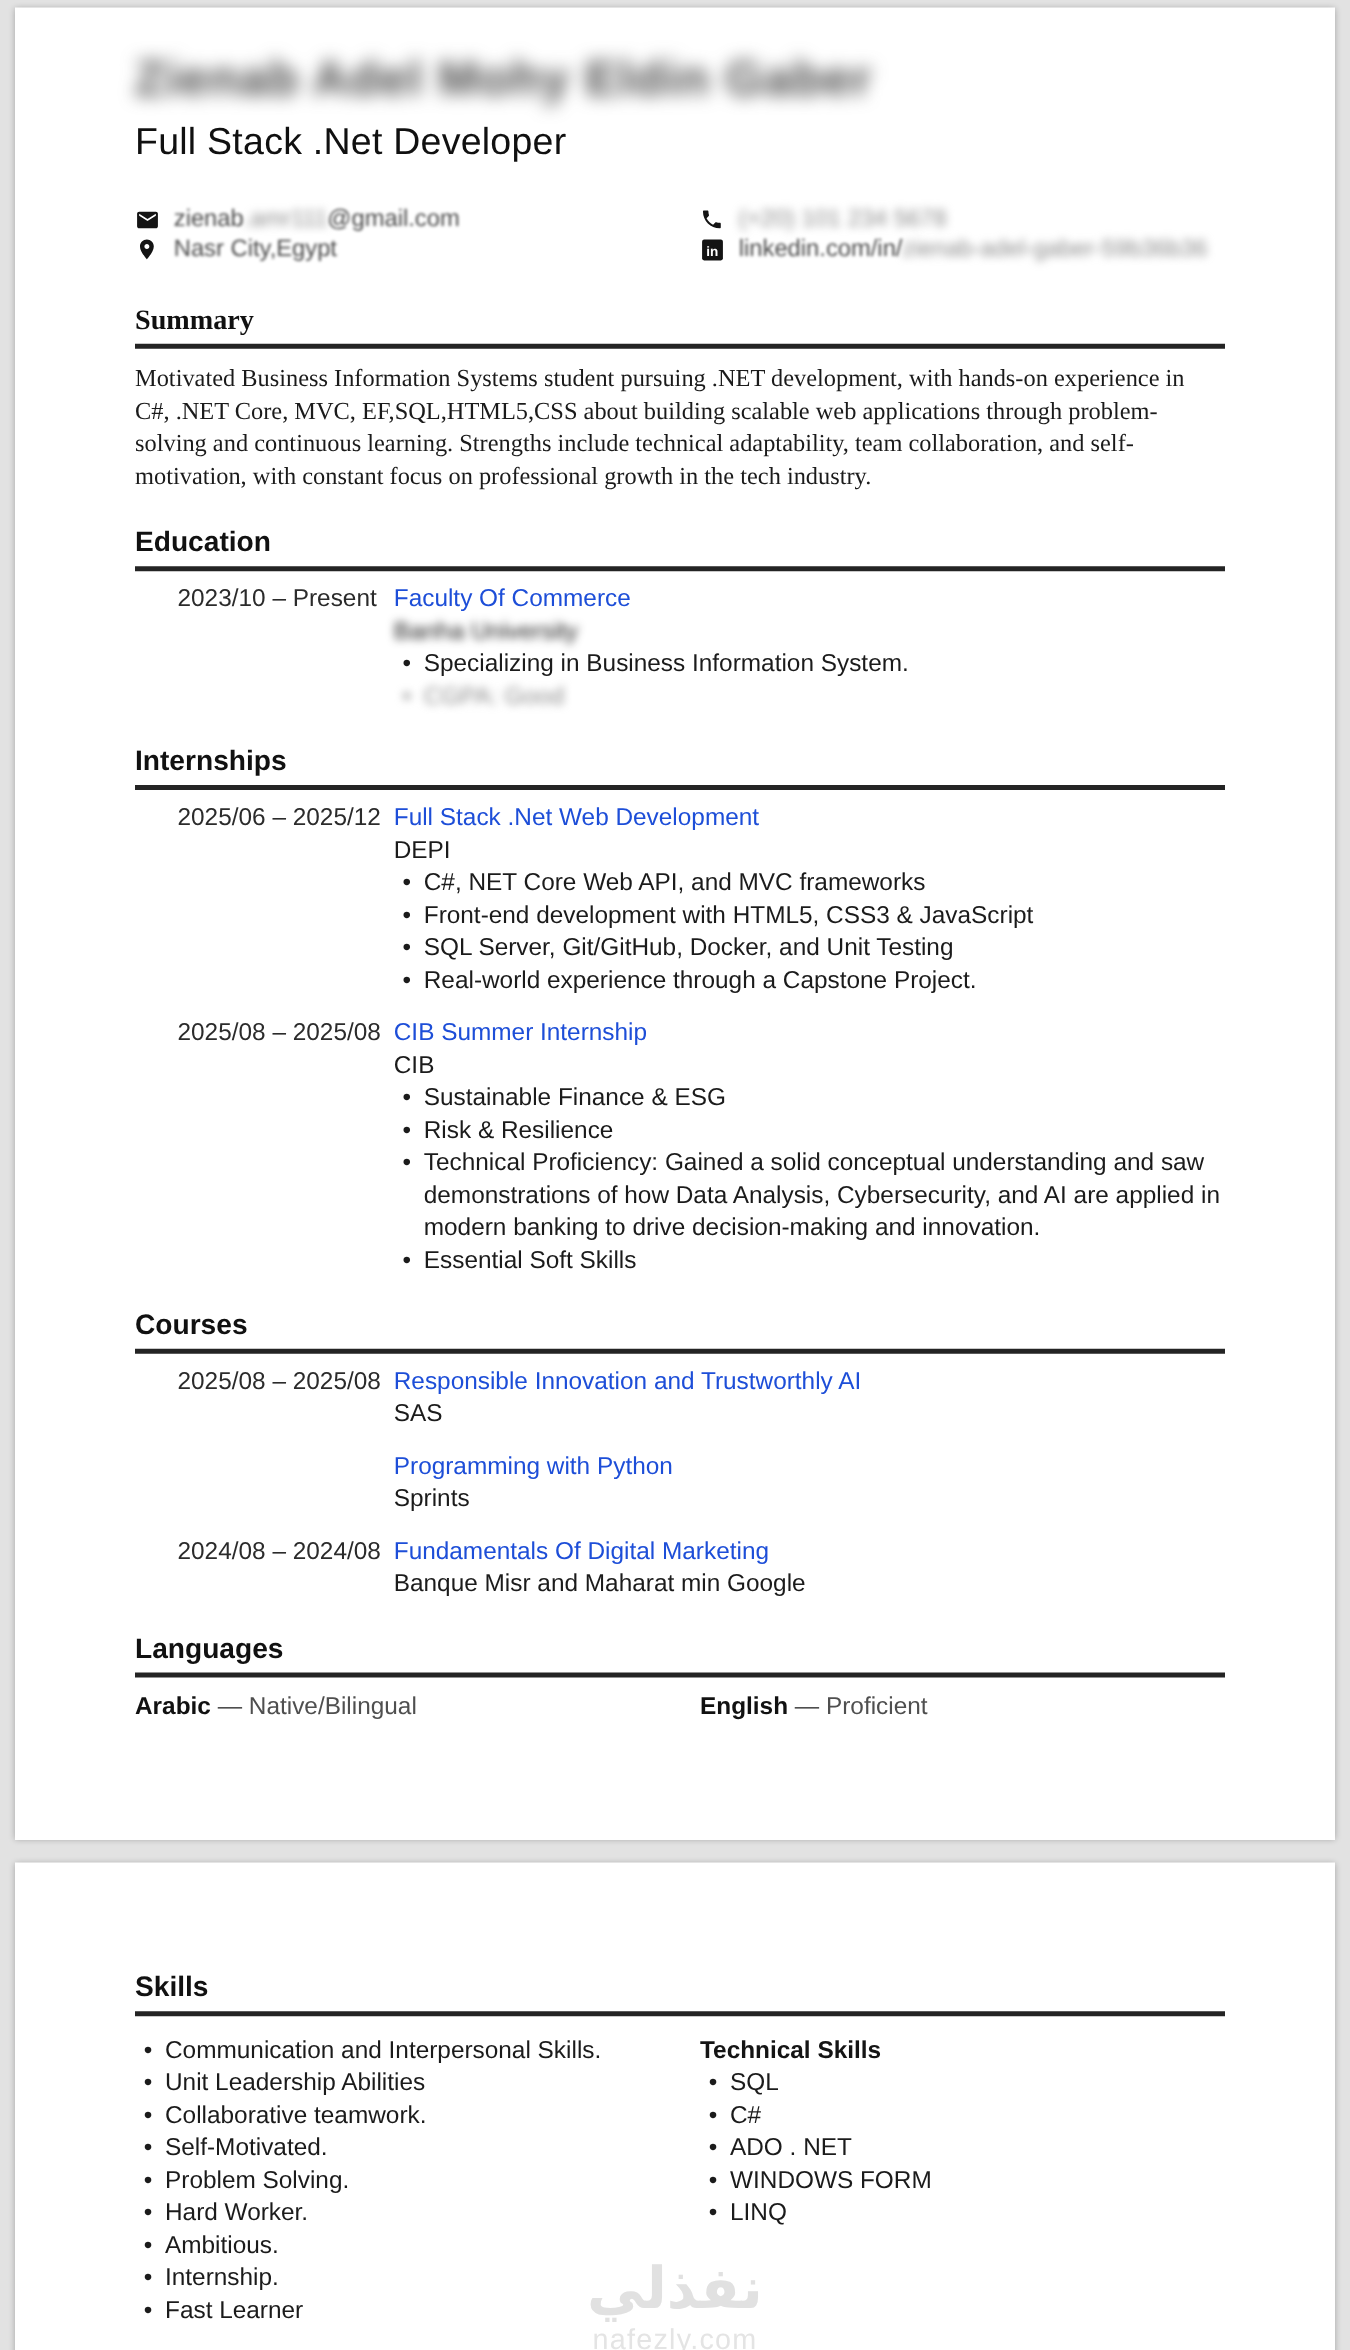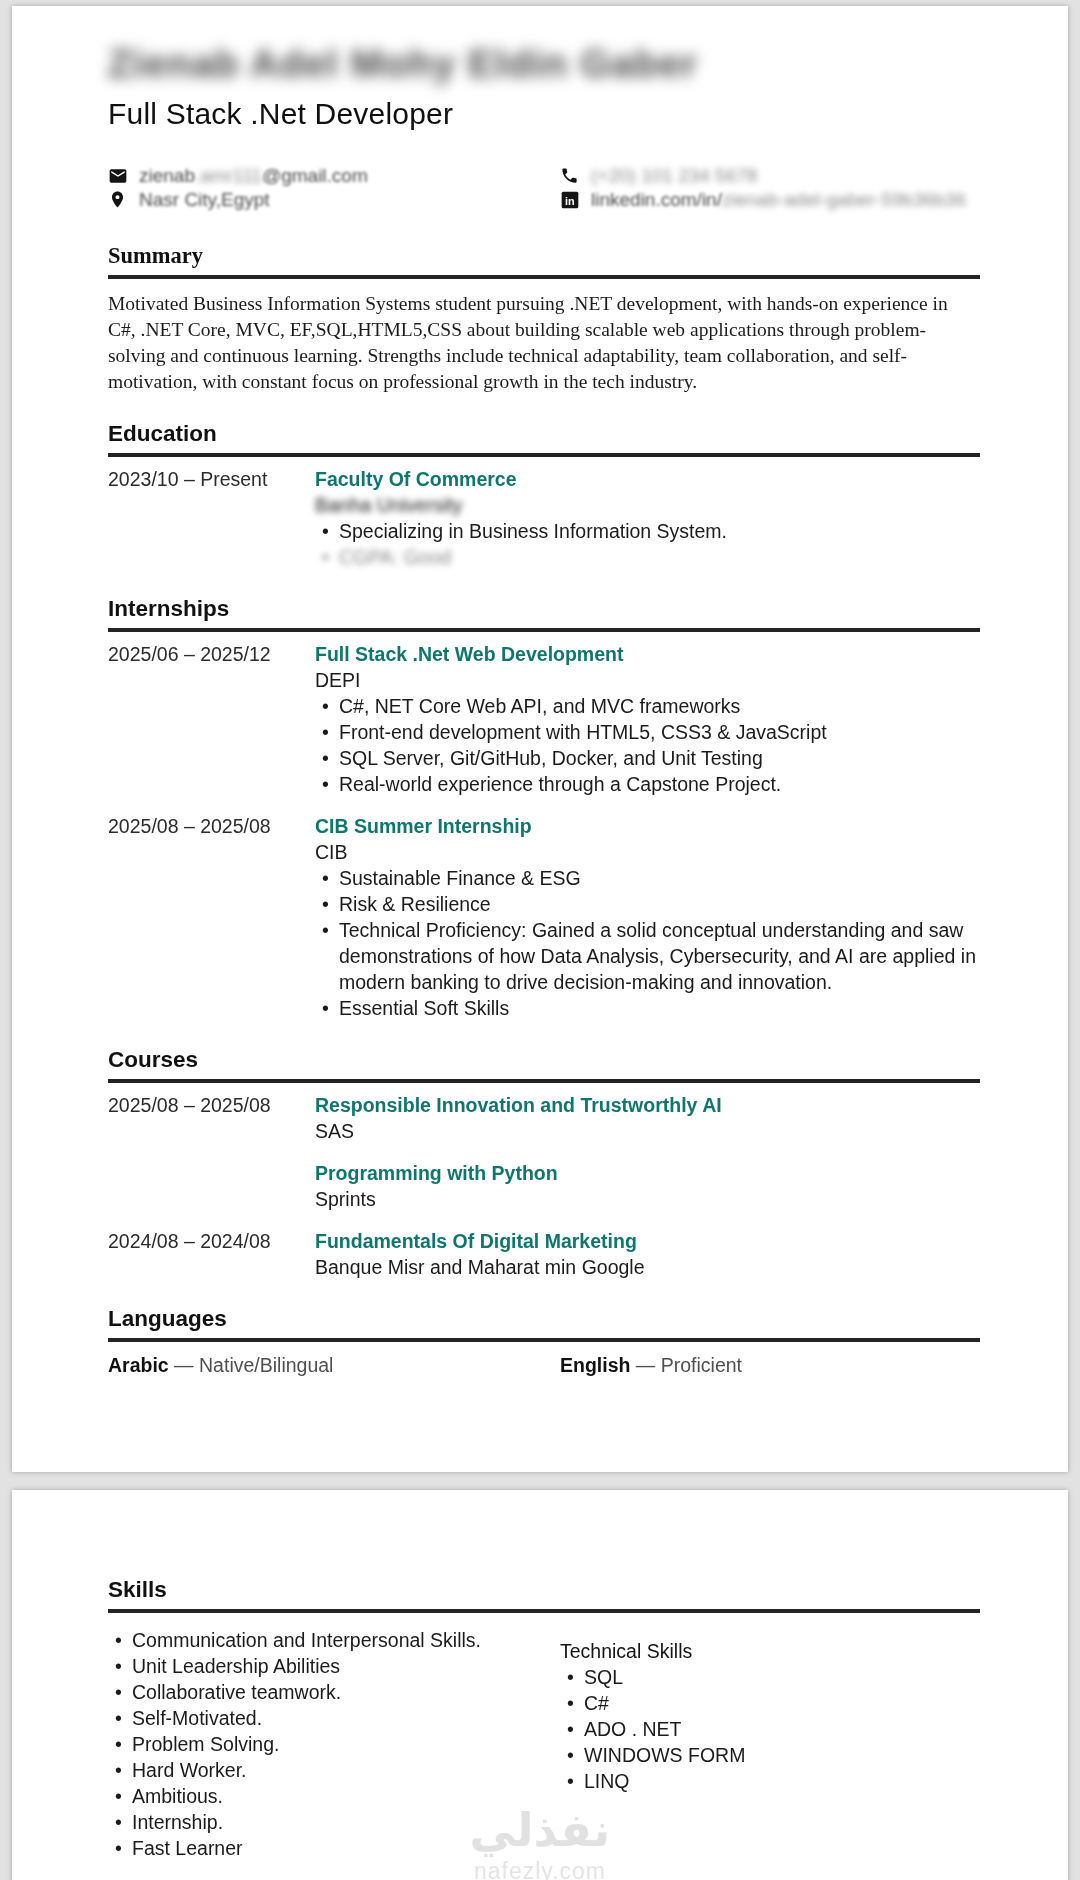--- a/index.html
+++ b/index.html
@@ -35,33 +35,33 @@
   .section-summary{margin-top:30px;font-family:Liberation Serif, serif;}
   .section h2{
     margin:0;font-size:22.5px;font-weight:700;color:#111;line-height:27px;
     padding-bottom:6px;border-bottom:4px solid #242424;
   }
   .para{margin:12px 0 0;font-size:19.5px;line-height:26px;color:#1b1b1b;}
 
   .entries{margin-top:9px;}
   .entry{display:grid;grid-template-columns:207px 1fr;font-size:19.5px;line-height:26px;}
   .entry + .entry{margin-top:16px;}
-  .edate{color:#2b2b2b;}
-  .etitle{font-weight:700;color:#0f766e;}
+  .edate{color:#2b2b2b;margin-left:34px;}
+  .etitle{font-weight:400;color:#1d4ed8;}
   .org{color:#1b1b1b;}
   ul.bullets{margin:0;padding:0;list-style:none;}
   ul.bullets li{position:relative;padding-left:24px;line-height:26px;}
   ul.bullets li::before{content:"•";position:absolute;left:7px;top:0;}
 
   .langs{display:grid;grid-template-columns:452px 1fr;margin-top:10px;font-size:19.5px;line-height:26px;}
   .lang-item b{color:#111;}
   .lang-level{color:#4f4f4f;}
 
   .skills-cols{display:grid;grid-template-columns:452px 1fr;margin-top:14px;font-size:19.5px;line-height:26px;}
-  .tech-h{font-weight:400;color:#141414;margin-top:11px;}
+  .tech-h{font-weight:700;color:#141414;}
 
   .watermark{position:absolute;top:312px;left:0;right:0;text-align:center;pointer-events:none;}
   .wm-ar{font-size:46px;font-weight:700;color:#e1e1e1;line-height:56px;font-family:"DejaVu Sans",sans-serif;}
   .wm-en{font-size:23px;color:#e4e4e4;letter-spacing:1px;line-height:26px;}
 </style>
 </head>
 <body>
 
 <div class="page page1">
 

